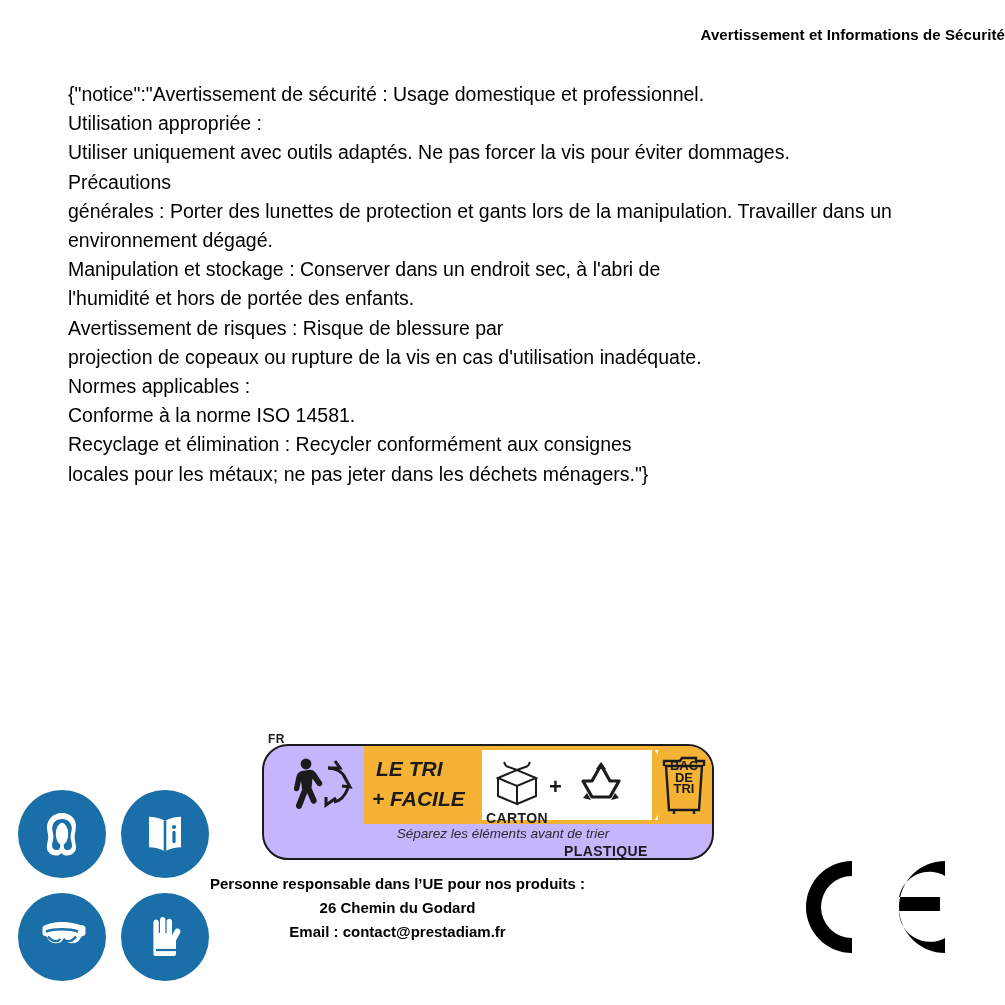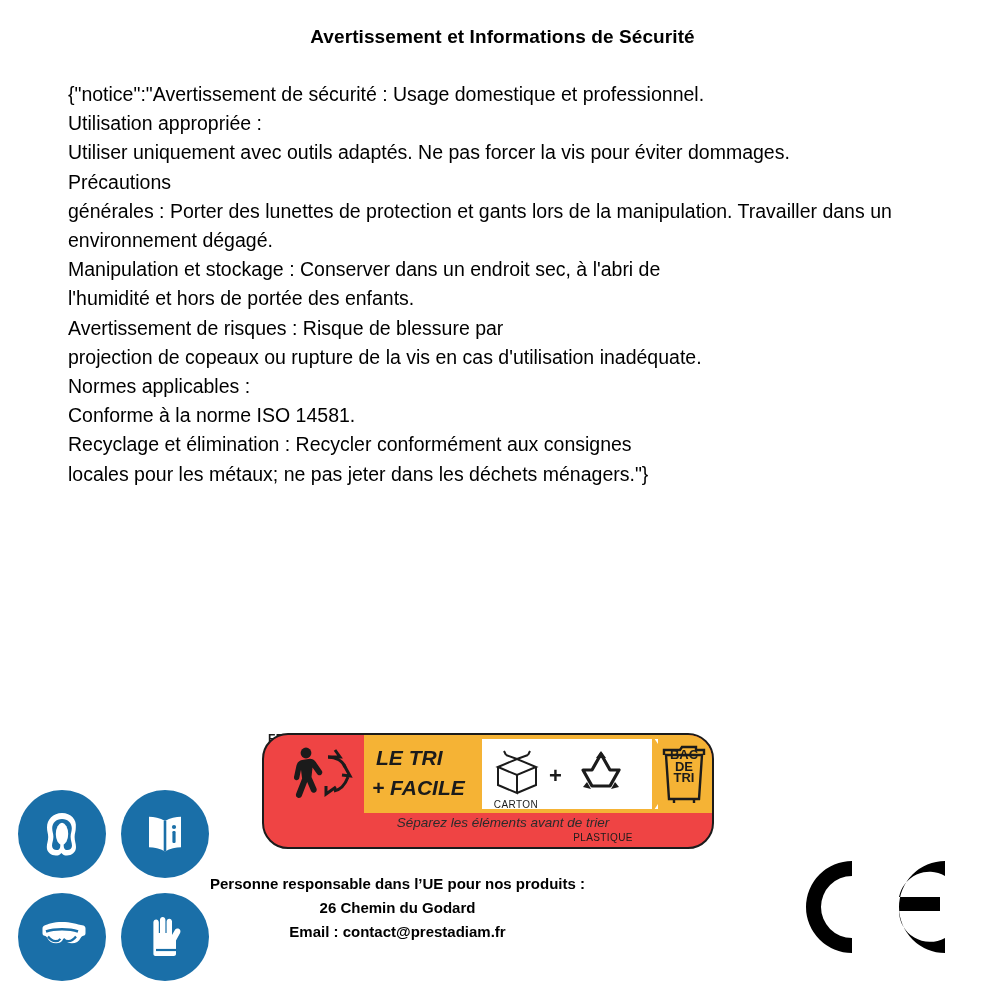--- a/index.html
+++ b/index.html
@@ -15,22 +15,22 @@
     position: relative;
     overflow: hidden;
   }
 
   
   .doc-title {
     position: absolute;
     top: 26px;
     left: 0;
     width: 1005px;
-    text-align: center;
-    font-size: 19px;
+    text-align: right;
+    font-size: 15px;
     font-weight: bold;
     letter-spacing: 0.1px;
   }
 
   
   .notice-body {
     position: absolute;
     top: 80px;
     left: 68px;
     width: 880px;
@@ -77,26 +77,26 @@
     left: 6px;
     top: 16px;
     font-size: 12px;
     font-weight: bold;
     color: #1b1b1b;
     letter-spacing: .5px;
   }
   .triman-box {
     position: absolute;
     left: 0px;
-    top: 17px;
+    top: 28px;
     width: 452px;
     height: 116px;
     border: 2px solid #1b1b1b;
     border-radius: 26px;
-    background: #ef4444;
+    background: #c4b5fd;
     overflow: hidden;
     box-sizing: border-box;
   }
   .triman-yellow {
     position: absolute;
     left: 100px;
     top: 0px;
     width: 352px;
     height: 78px;
     background: #f5b335;
@@ -133,25 +133,24 @@
   .letri .l2 { margin-left: -4px; }
   .triman-man {
     position: absolute;
     left: 14px;
     top: 4px;
     width: 84px;
     height: 72px;
   }
   .carton-label, .plastique-label {
     position: absolute;
-    font-size: 10px;
-    font-weight: normal;
+    font-size: 14px;
+    font-weight: bold;
     color: #1b1b1b;
     letter-spacing: .4px;
-    text-align: center;
   }
   .carton-label  { left: 222px; top: 64px; width: 60px; }
   .plastique-label { left: 300px; top: 64px; width: 78px; margin-top: 33px; }
   .plus-sign {
     position: absolute;
     left: 285px;
     top: 28px;
     font-size: 22px;
     font-weight: bold;
     color: #1b1b1b;

